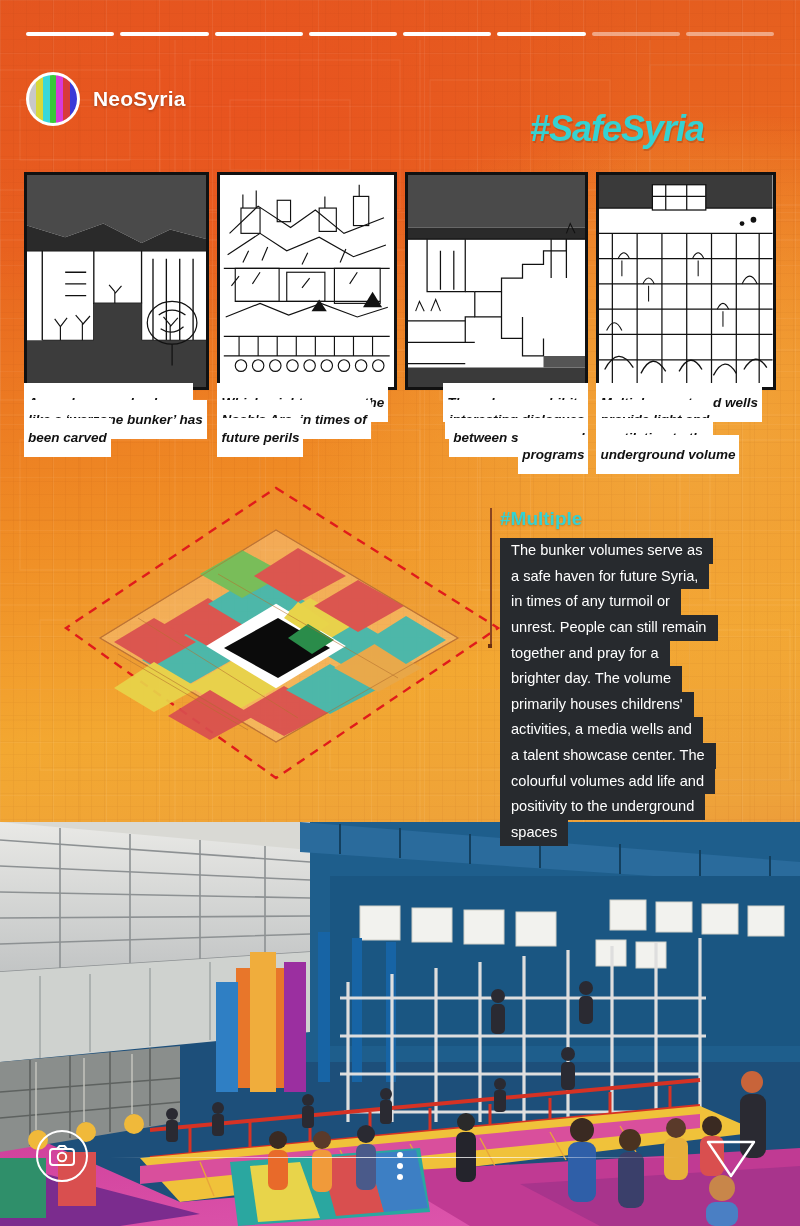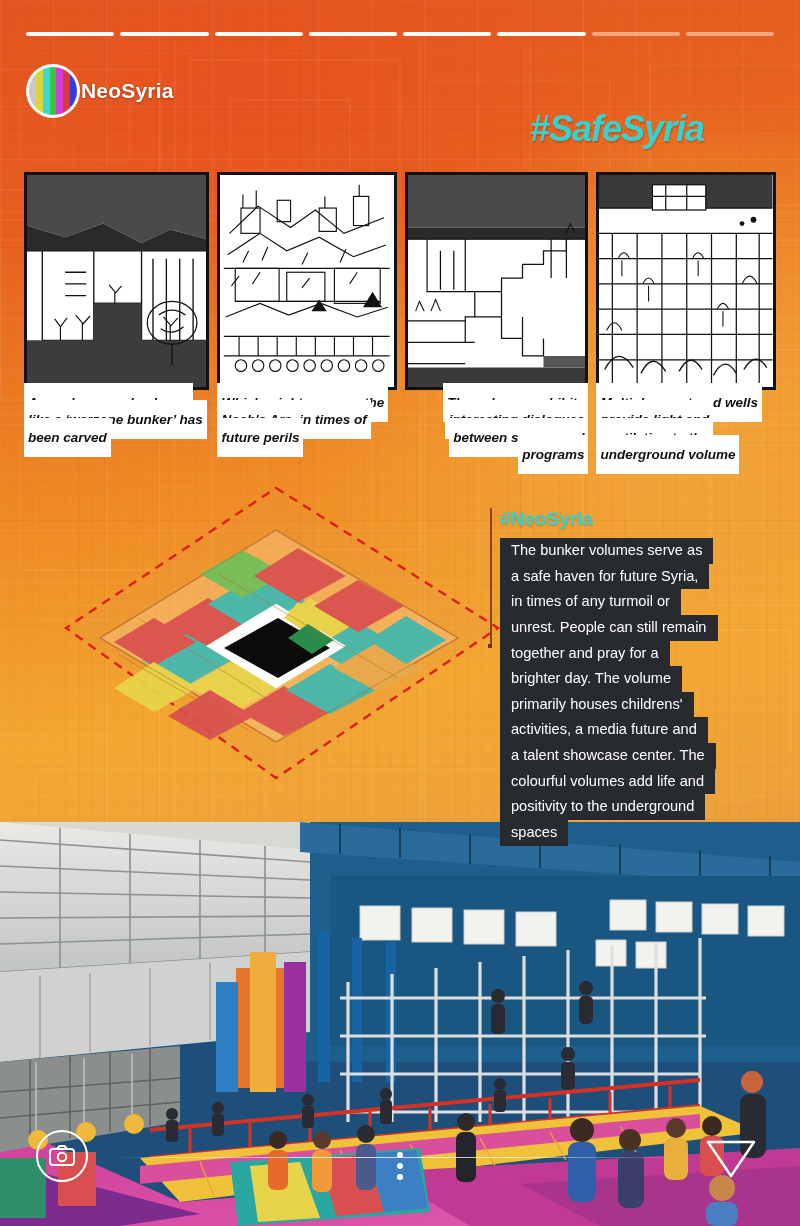--- a/index.html
+++ b/index.html
@@ -42,22 +42,22 @@
   }
   .progress-seg {
     height: 4px; border-radius: 2px;
     background: rgba(255,255,255,.45);
     flex: 1 1 auto;
   }
   .progress-seg.filled { background: #ffffff; }
 
   
   .account {
-    position: absolute; top: 64px; left: 26px;
-    display: flex; align-items: center; gap: 1px; z-index: 40; text-align: right;
+    position: absolute; top: 72px; left: 26px;
+    display: flex; align-items: center; gap: 13px; z-index: 40; text-align: right;
   }
   .avatar {
     width: 54px; height: 54px; border-radius: 50%;
     background: #fff; padding: 3px;
     display: flex; align-items: center; justify-content: center;
     overflow: hidden;
   }
   .avatar-inner {
     width: 100%; height: 100%; border-radius: 50%;
     overflow: hidden; display: flex;
@@ -411,30 +411,30 @@
         <path d="M430 166 l4 0 l0 4 l-4 0 Z" fill="#6a3010"></path>
 
         <g stroke="#b4702f" stroke-width=".8" fill="none" opacity=".7">
           <path d="M218 52 L400 160 M218 52 L42 160 M42 160 L218 264 M400 160 L218 264"></path>
           <path d="M80 140 L240 240 M160 96 L340 200 M60 176 L190 252"></path>
         </g>
       </g>
     </svg>
   </div>
 
-  <div class="neo-head">#NeoSyria</div>
+  <div class="neo-head">#Multiple</div>
   <div class="neo-body">
     <span class="ln">The bunker volumes serve as</span>
     <span class="ln">a safe haven for future Syria,</span>
     <span class="ln">in  times  of  any  turmoil  or</span>
     <span class="ln">unrest. People can still remain</span>
     <span class="ln">together   and   pray   for   a</span>
     <span class="ln">brighter   day.   The   volume</span>
     <span class="ln">primarily  houses  childrens'</span>
-    <span class="ln">activities, a media future and</span>
+    <span class="ln">activities, a media wells and</span>
     <span class="ln">a talent showcase center. The</span>
     <span class="ln">colourful volumes add life and</span>
     <span class="ln">positivity to the underground</span>
     <span class="ln">spaces</span>
   </div>
 
   <div class="render">
     <svg viewBox="0 0 800 404" preserveAspectRatio="none">
       <defs>
         <linearGradient id="ceil" x1="0" y1="0" x2="0" y2="1">

